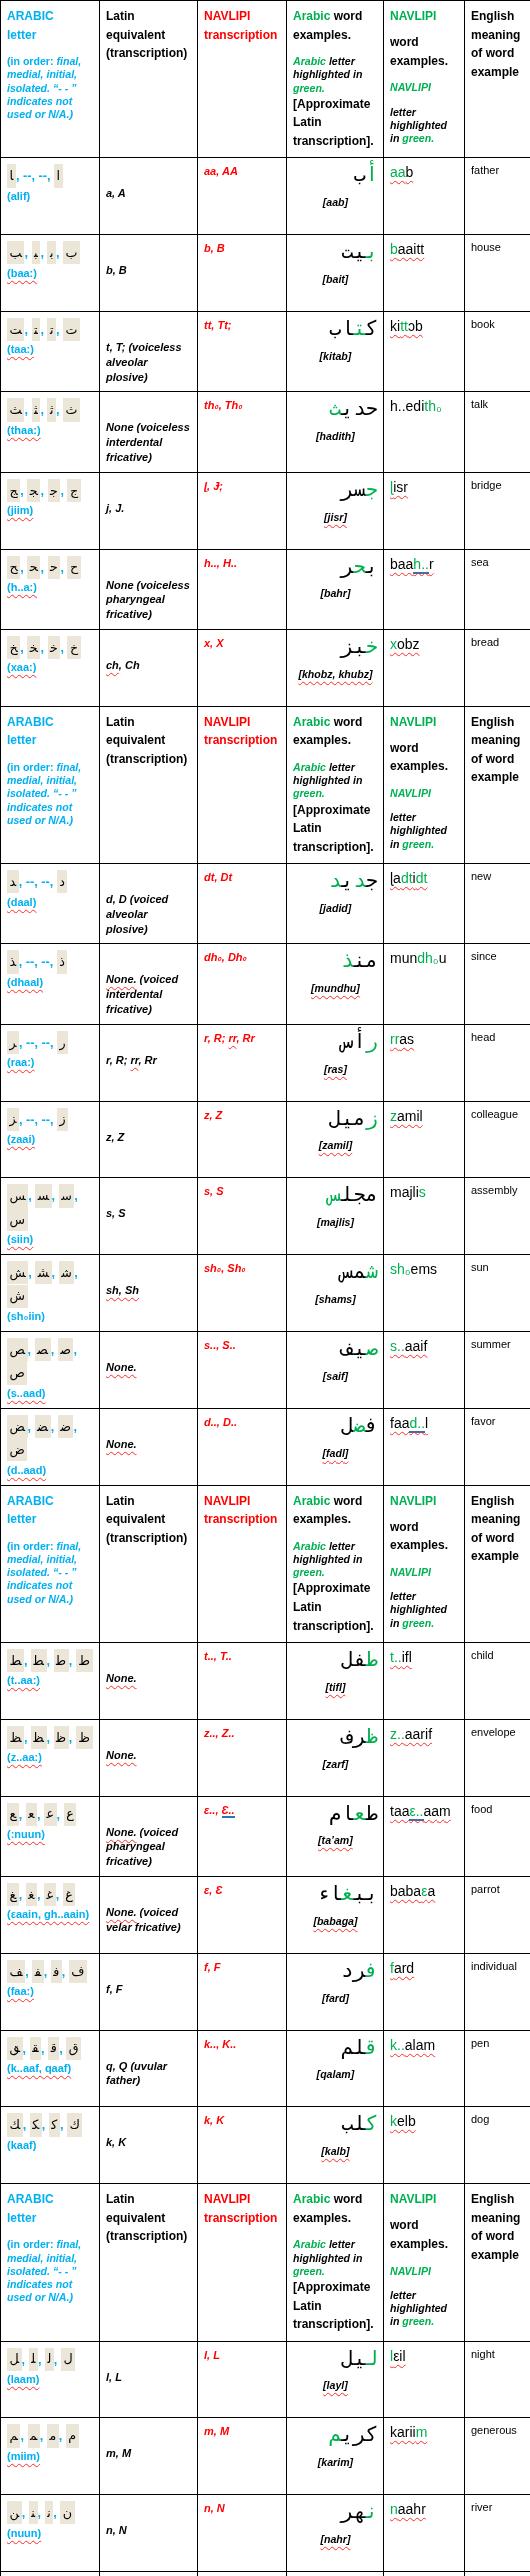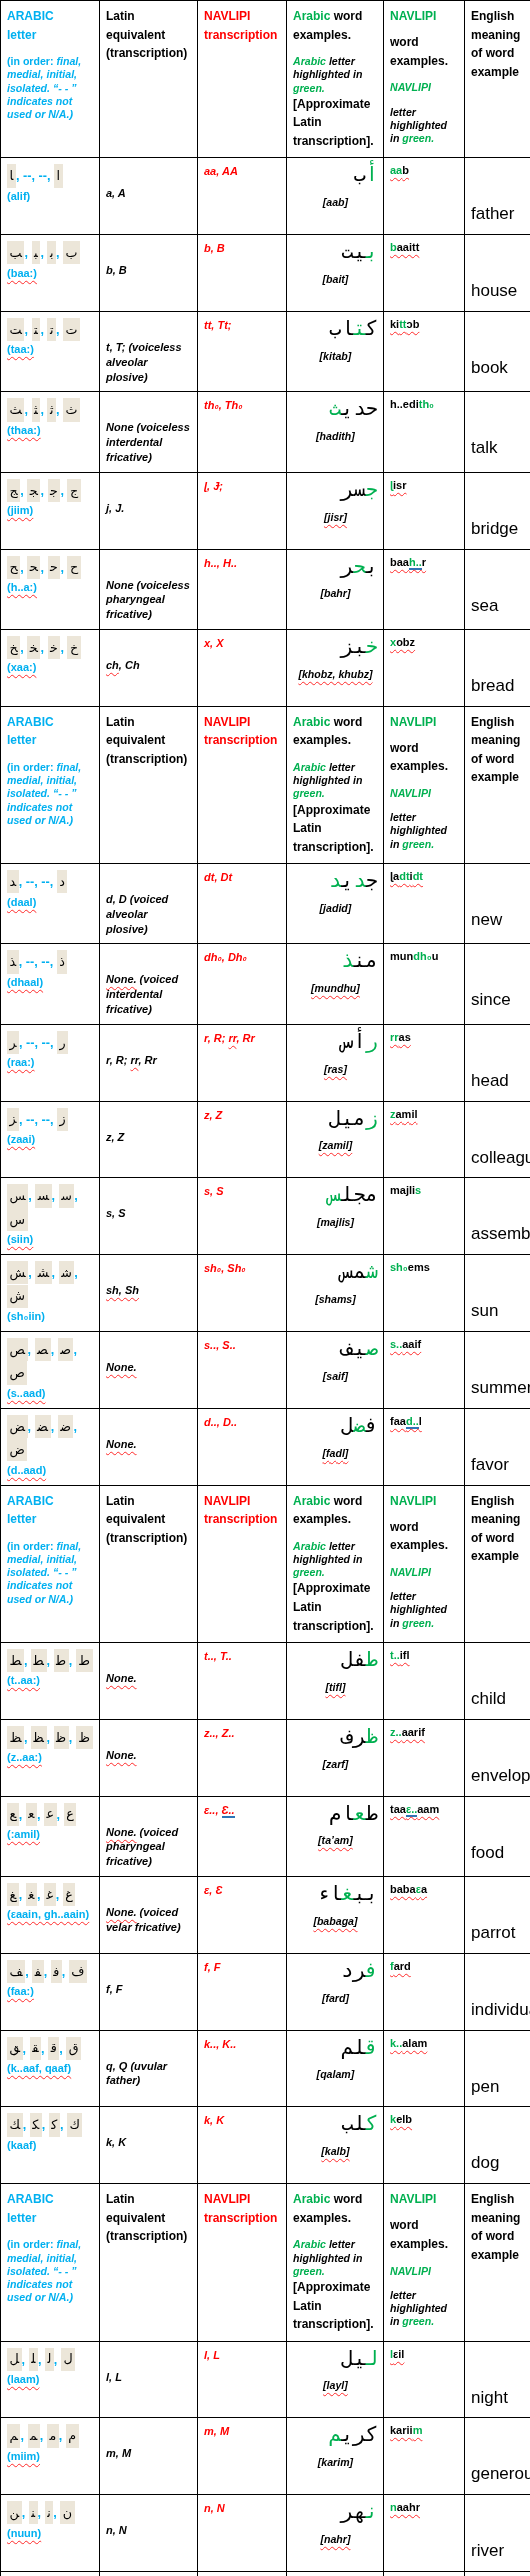--- a/index.html
+++ b/index.html
@@ -19,22 +19,22 @@
   .hnote{font-style:italic;font-size:10.6px;margin-top:11px;line-height:1.25;}
   .hgap{margin-top:7.6px;}
   .forms{font-size:12.7px;line-height:1.7;}
   .formbox{background:var(--beige);font-family:"DejaVu Sans",sans-serif;font-size:12.7px;padding:0.8px 2.5px;display:inline-block;}
   .fcomma,.fdash{color:var(--cyan);font-weight:bold;}
   .lname{color:var(--cyan);font-weight:bold;font-size:11px;}
   .latin{font-weight:bold;font-style:italic;font-size:11px;line-height:1.35;margin-top:22px;}
   .navlipi{color:var(--red);font-weight:bold;font-style:italic;font-size:11px;line-height:1.35;}
   .aword{font-family:Liberation Mono, monospace;font-size:20.3px;line-height:1.15;direction:rtl;text-align:right;unicode-bidi:isolate;}
   .translit{font-weight:bold;font-style:italic;font-size:10.6px;margin-top:8.5px;text-align:center;}
-  .nword{font-weight:bold;font-size:11px;}
-  .english{font-size:17px;margin-top:40px;}
+  .nword{font-weight:normal;font-size:14px;}
+  .english{font-size:11px;}
   .sq{text-decoration-line:underline;text-decoration-style:wavy;text-decoration-color:#ff2a2a;text-decoration-thickness:0.8px;text-underline-offset:2.5px;}
   .bl{border-bottom:2.5px double var(--blue);}
 </style>
 </head>
 <body>
 
 <table>
   <colgroup>
     <col style="width:99px">
       <col style="width:98px">
@@ -451,21 +451,21 @@
           <div class="translit">[zarf]</div>
         </td>
         <td>
           <div class="nword"><span class="sq"><span class="g">z..</span><span>aarif</span></span></div>
         </td>
         <td>
           <div class="english">envelope</div>
         </td>
       </tr>
       <tr class="letter-row">
-        <td><div class="forms"><span class="formbox">ﻊ</span><span class="fcomma">, </span><span class="formbox">ﻌ</span><span class="fcomma">, </span><span class="formbox">ﻋ</span><span class="fcomma">, </span><span class="formbox">ع</span></div><span class="lname sq"> (:amil)</span></td>
+        <td><div class="forms"><span class="formbox">ﻊ</span><span class="fcomma">, </span><span class="formbox">ﻌ</span><span class="fcomma">, </span><span class="formbox">ﻋ</span><span class="fcomma">, </span><span class="formbox">ع</span></div><span class="lname sq"> (:nuun)</span></td>
         <td>
           <div class="latin"><span class="sq">None.</span><span> (voiced pharyngeal fricative)</span></div>
         </td>
         <td>
           <div class="navlipi"><span>ε.., </span><span class="bl">Ɛ..</span></div>
         </td>
         <td>
           <div class="aword" dir="rtl"><span>ﻃ</span><span class="g">ﻌ</span><span>ﺎ</span><span>ﻡ</span></div>
           <div class="translit sq">[ta’am]</div>
         </td>

